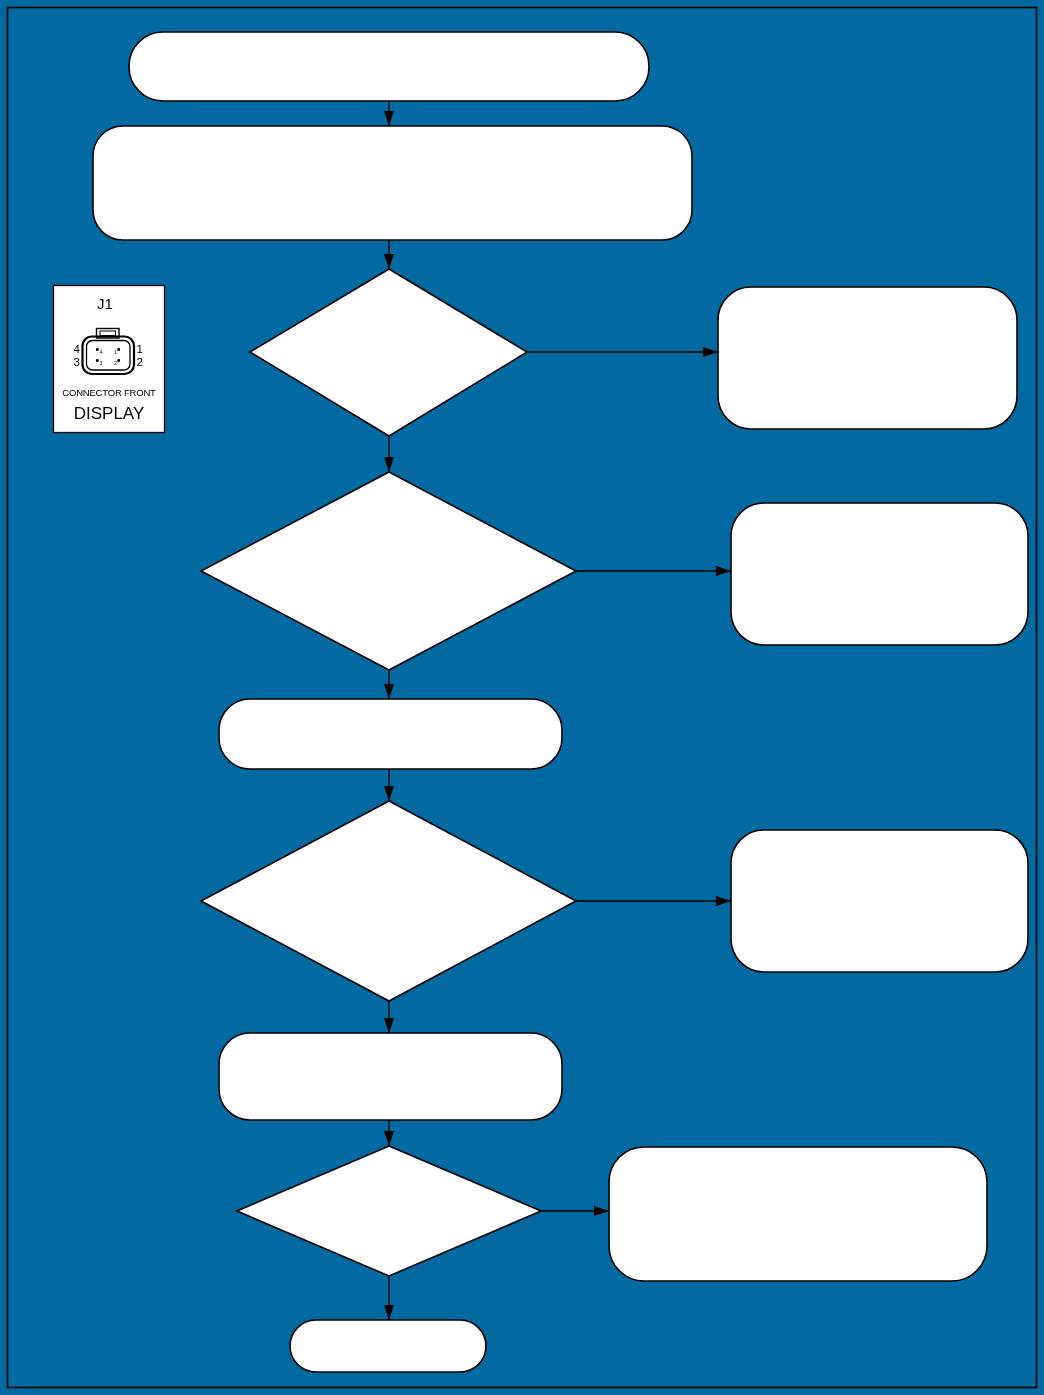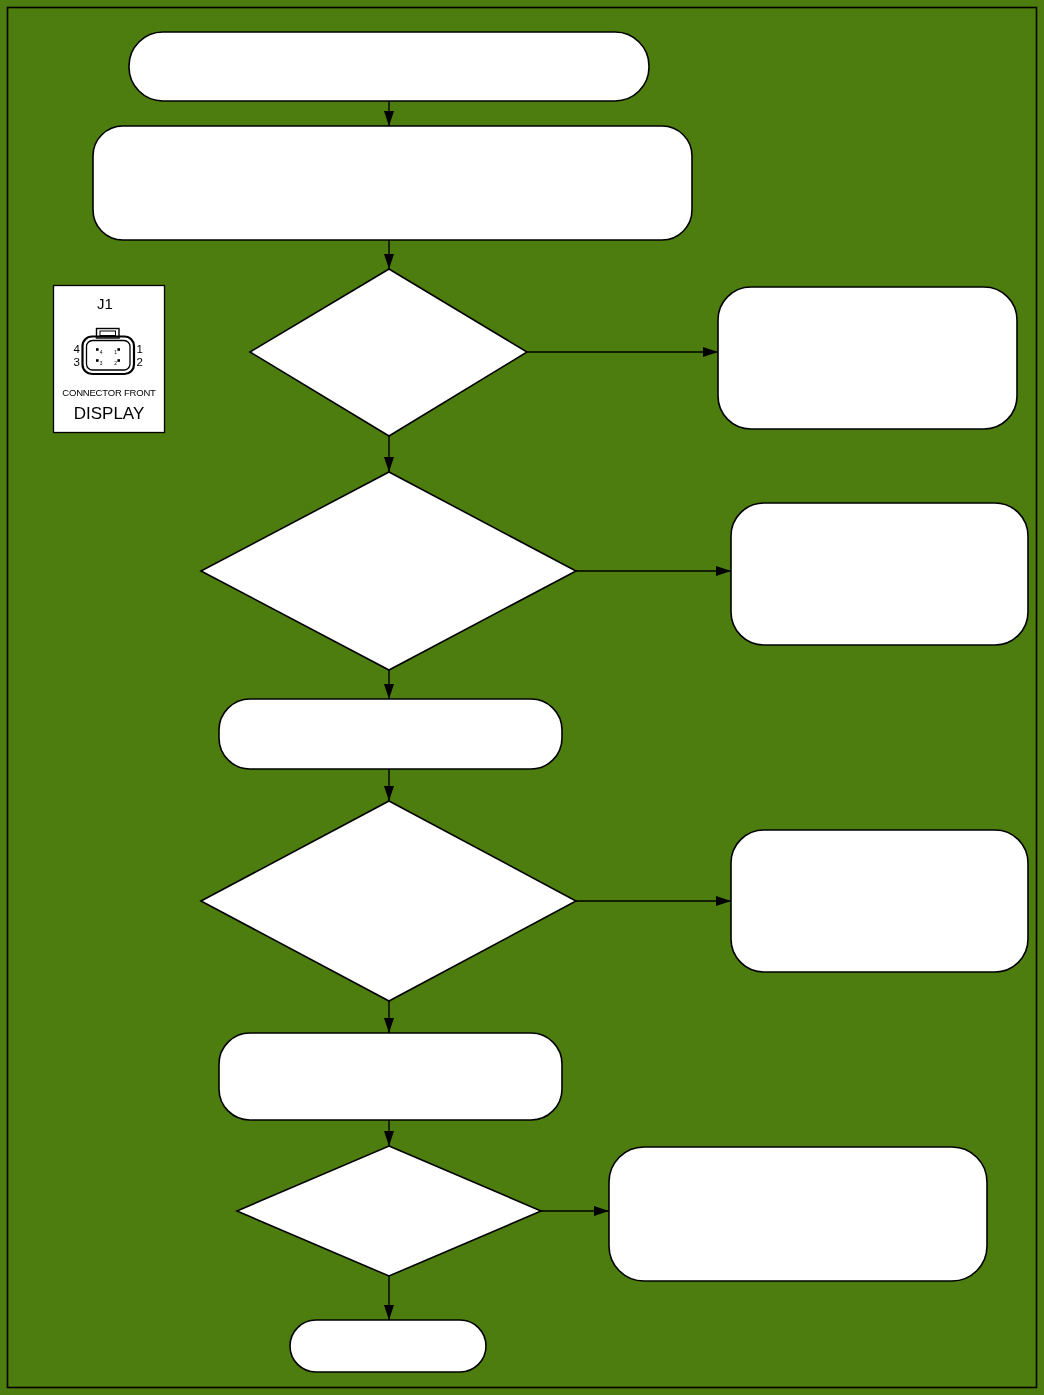--- a/index.html
+++ b/index.html
@@ -1,20 +1,20 @@
 <!DOCTYPE html>
 <html><head>
 <meta charset="utf-8">
 <style>
   html, body { margin: 0; padding: 0; background: #ffffff; }
   .page {
     position: relative;
     width: 1044px;
     height: 1395px;
-    background: #4d7c0f;
+    background: #0369a1;
     font-family: "Liberation Sans", sans-serif;
     overflow: hidden;
   }
   svg { position: absolute; left: 0; top: 0; display: block; }
   svg text { fill: #000000; font-family: "Liberation Sans", sans-serif; }
   .shape { fill: #ffffff; stroke: #000000; stroke-width: 1.6; }
   .flowline { stroke: #000000; stroke-width: 1.4; fill: none; }
   .thinline { stroke: #000000; fill: none; }
 </style>
 </head>

